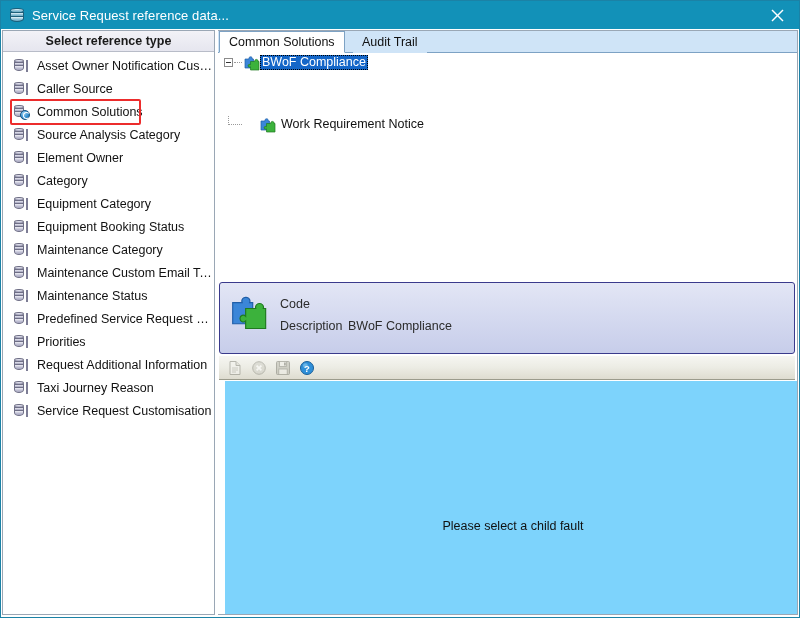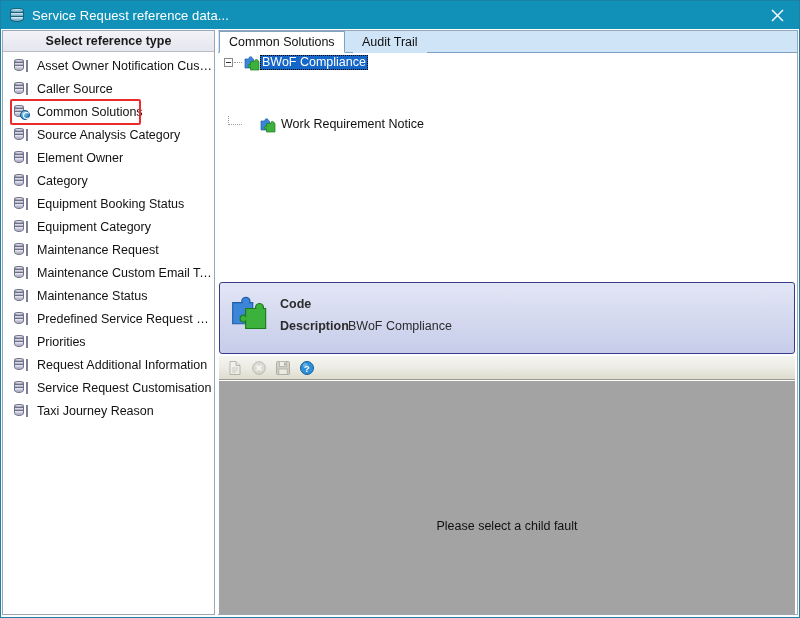--- a/index.html
+++ b/index.html
@@ -272,21 +272,21 @@
   #detail-icon {
     position: absolute;
     left: 8px; top: 9px;
     width: 40px; height: 40px;
   }
   .detail-field {
     position: absolute;
     font-size: 12.5px;
     color: #2b2b2b;
   }
-  .detail-label { font-weight: bold; }
+  .detail-label { font-weight: normal; }
 
   
   #toolbar {
     position: absolute;
     left: 1px; top: 325px;
     width: 576px; height: 24px;
     background: linear-gradient(to bottom, #f6f6f2 0%, #ecece4 50%, #dedcd0 100%);
     border-bottom: 1px solid #9b9b8c;
     display: flex;
     align-items: center;
@@ -297,23 +297,23 @@
     display: flex; align-items: center; justify-content: center;
     margin-right: 2px;
     cursor: pointer;
   }
   .tb-btn svg { display: block; }
   .tb-btn.disabled { opacity: 0.55; cursor: default; }
 
   
   #empty-region {
     position: absolute;
-    left: 1px; top: 350px;
+    left: 7px; top: 350px;
     width: 576px; height: 233px;
-    background: #a3a3a3;
+    background: #7dd3fc;
   }
   #empty-msg {
     position: absolute;
     left: 0; top: 138px;
     width: 576px;
     text-align: center;
     font-size: 12.5px;
     color: #111111;
   }
 </style>
@@ -396,39 +396,39 @@
             </span>
             <span class="label">Category</span>
           </div>
           <div class="ref-item">
             <span class="icon-db">
               <span class="cyl" style="top:1px;height:4px;border-radius:50%/60%;"></span>
               <span class="cyl" style="top:4px;height:4px;"></span>
               <span class="cyl" style="top:7px;height:6px;border-bottom-left-radius:50% 60%;border-bottom-right-radius:50% 60%;"></span>
               <span class="bar"></span>
             </span>
+            <span class="label">Equipment Category</span>
+          </div>
+          <div class="ref-item">
+            <span class="icon-db">
+              <span class="cyl" style="top:1px;height:4px;border-radius:50%/60%;"></span>
+              <span class="cyl" style="top:4px;height:4px;"></span>
+              <span class="cyl" style="top:7px;height:6px;border-bottom-left-radius:50% 60%;border-bottom-right-radius:50% 60%;"></span>
+              <span class="bar"></span>
+            </span>
             <span class="label">Equipment Booking Status</span>
           </div>
           <div class="ref-item">
             <span class="icon-db">
               <span class="cyl" style="top:1px;height:4px;border-radius:50%/60%;"></span>
               <span class="cyl" style="top:4px;height:4px;"></span>
               <span class="cyl" style="top:7px;height:6px;border-bottom-left-radius:50% 60%;border-bottom-right-radius:50% 60%;"></span>
               <span class="bar"></span>
             </span>
-            <span class="label">Equipment Category</span>
-          </div>
-          <div class="ref-item">
-            <span class="icon-db">
-              <span class="cyl" style="top:1px;height:4px;border-radius:50%/60%;"></span>
-              <span class="cyl" style="top:4px;height:4px;"></span>
-              <span class="cyl" style="top:7px;height:6px;border-bottom-left-radius:50% 60%;border-bottom-right-radius:50% 60%;"></span>
-              <span class="bar"></span>
-            </span>
-            <span class="label">Maintenance Request</span>
+            <span class="label">Maintenance Category</span>
           </div>
           <div class="ref-item">
             <span class="icon-db">
               <span class="cyl" style="top:1px;height:4px;border-radius:50%/60%;"></span>
               <span class="cyl" style="top:4px;height:4px;"></span>
               <span class="cyl" style="top:7px;height:6px;border-bottom-left-radius:50% 60%;border-bottom-right-radius:50% 60%;"></span>
               <span class="bar"></span>
             </span>
             <span class="label">Maintenance Custom Email Text</span>
           </div>
@@ -468,30 +468,30 @@
             </span>
             <span class="label">Request Additional Information</span>
           </div>
           <div class="ref-item">
             <span class="icon-db">
               <span class="cyl" style="top:1px;height:4px;border-radius:50%/60%;"></span>
               <span class="cyl" style="top:4px;height:4px;"></span>
               <span class="cyl" style="top:7px;height:6px;border-bottom-left-radius:50% 60%;border-bottom-right-radius:50% 60%;"></span>
               <span class="bar"></span>
             </span>
+            <span class="label">Taxi Journey Reason</span>
+          </div>
+          <div class="ref-item">
+            <span class="icon-db">
+              <span class="cyl" style="top:1px;height:4px;border-radius:50%/60%;"></span>
+              <span class="cyl" style="top:4px;height:4px;"></span>
+              <span class="cyl" style="top:7px;height:6px;border-bottom-left-radius:50% 60%;border-bottom-right-radius:50% 60%;"></span>
+              <span class="bar"></span>
+            </span>
             <span class="label">Service Request Customisation</span>
-          </div>
-          <div class="ref-item">
-            <span class="icon-db">
-              <span class="cyl" style="top:1px;height:4px;border-radius:50%/60%;"></span>
-              <span class="cyl" style="top:4px;height:4px;"></span>
-              <span class="cyl" style="top:7px;height:6px;border-bottom-left-radius:50% 60%;border-bottom-right-radius:50% 60%;"></span>
-              <span class="bar"></span>
-            </span>
-            <span class="label">Taxi Journey Reason</span>
           </div>
         </div>
       <div id="highlight-box" style="top: 68px; border-color: rgb(236, 44, 44);"></div>
     </div>
 
     <div id="splitter"></div>
 
     <div id="content">
 
       <div id="tabstrip">

